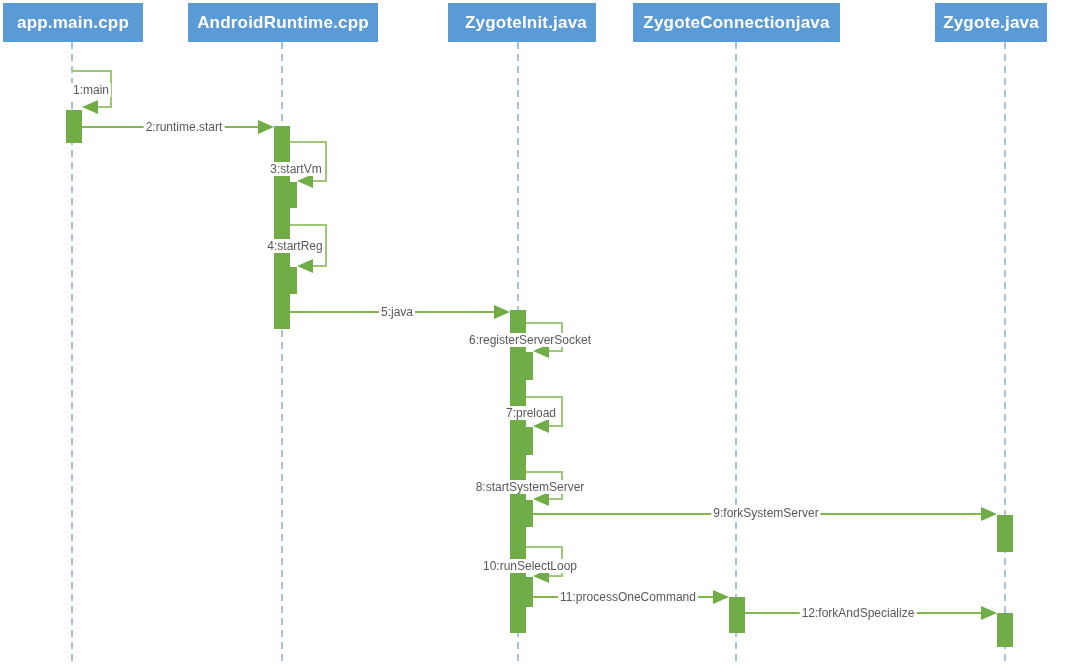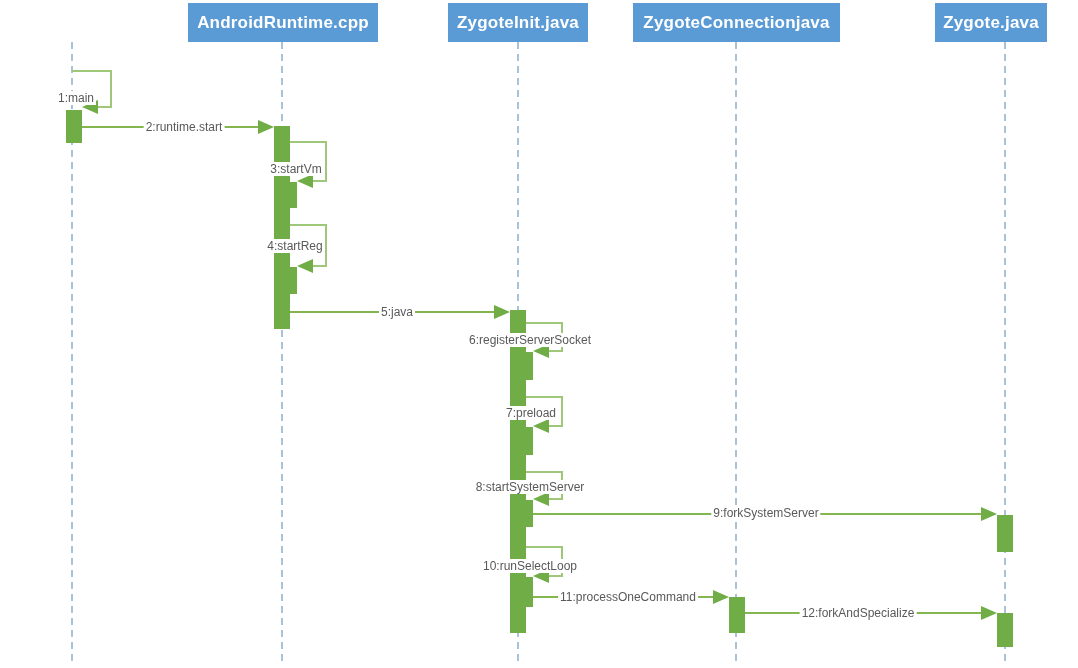--- a/index.html
+++ b/index.html
@@ -34,24 +34,27 @@
     position:absolute;transform:translate(-50%,-50%);
     background:#ffffff;color:#595959;font-size:12px;line-height:14px;
     white-space:nowrap;padding:0 2px;
   }
 </style>
 </head>
 <body>
 
 <div class="canvas">
 
+  <div class="actor" style="left:3px;width:140px;">
+      <span>app.main.cpp</span>
+    </div>
   <div class="actor" style="left:188px;width:190px;">
       <span>AndroidRuntime.cpp</span>
     </div>
-  <div class="actor" style="left:448px;width:140px;">
+  <div class="actor" style="left:448px;width:140px;padding-left:8px;">
       <span>ZygoteInit.java</span>
     </div>
   <div class="actor" style="left:633px;width:207px;">
       <span>ZygoteConnectionjava</span>
     </div>
   <div class="actor" style="left:935px;width:112px;">
       <span>Zygote.java</span>
     </div>
 
   <div class="lifeline" style="left:71px;"></div>
@@ -116,21 +119,21 @@
   <div class="act" style="left:282px;top:267px;width:15px;height:27px;"></div>
   <div class="act" style="left:510px;top:310px;width:16px;height:323px;"></div>
   <div class="act" style="left:518px;top:352px;width:15px;height:28px;"></div>
   <div class="act" style="left:518px;top:427px;width:15px;height:28px;"></div>
   <div class="act" style="left:518px;top:500px;width:15px;height:27px;"></div>
   <div class="act" style="left:518px;top:577px;width:15px;height:30px;"></div>
   <div class="act" style="left:729px;top:597px;width:16px;height:36px;"></div>
   <div class="act" style="left:997px;top:515px;width:16px;height:37px;"></div>
   <div class="act" style="left:997px;top:613px;width:16px;height:34px;"></div>
 
-  <div class="msg-label" style="left:76px;top:90px;margin-top:8px;">1:main</div>
+  <div class="msg-label" style="left:91px;top:90px;">1:main</div>
   <div class="msg-label" style="left:184px;top:127px;">2:runtime.start</div>
   <div class="msg-label" style="left:296px;top:169px;">3:startVm</div>
   <div class="msg-label" style="left:295px;top:246px;">4:startReg</div>
   <div class="msg-label" style="left:397px;top:312px;">5:java</div>
   <div class="msg-label" style="left:530px;top:340px;">6:registerServerSocket</div>
   <div class="msg-label" style="left:531px;top:413px;">7:preload</div>
   <div class="msg-label" style="left:530px;top:487px;">8:startSystemServer</div>
   <div class="msg-label" style="left:766px;top:513px;">9:forkSystemServer</div>
   <div class="msg-label" style="left:530px;top:566px;">10:runSelectLoop</div>
   <div class="msg-label" style="left:628px;top:597px;">11:processOneCommand</div>

